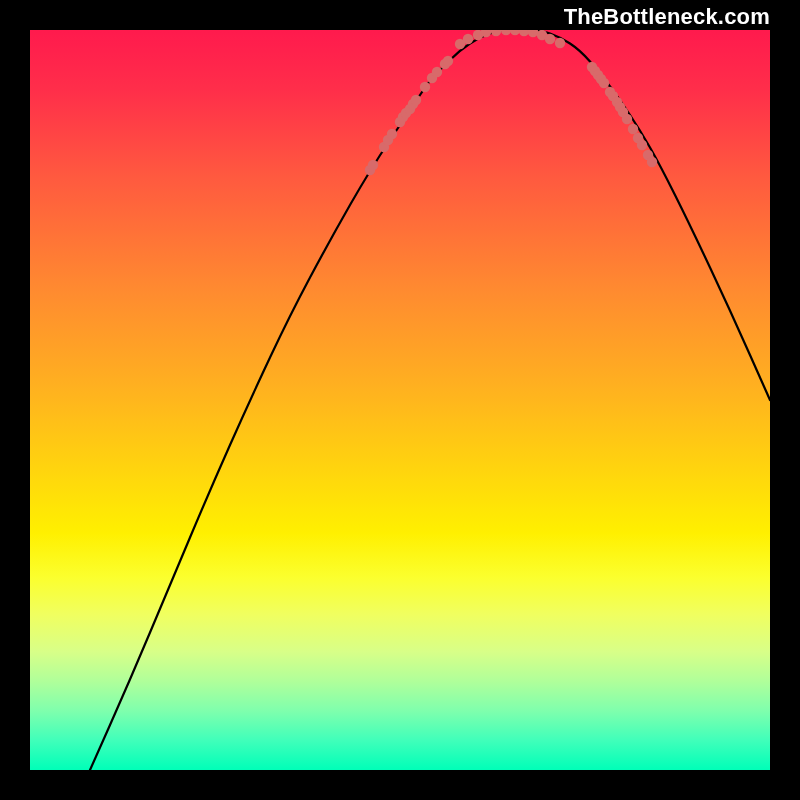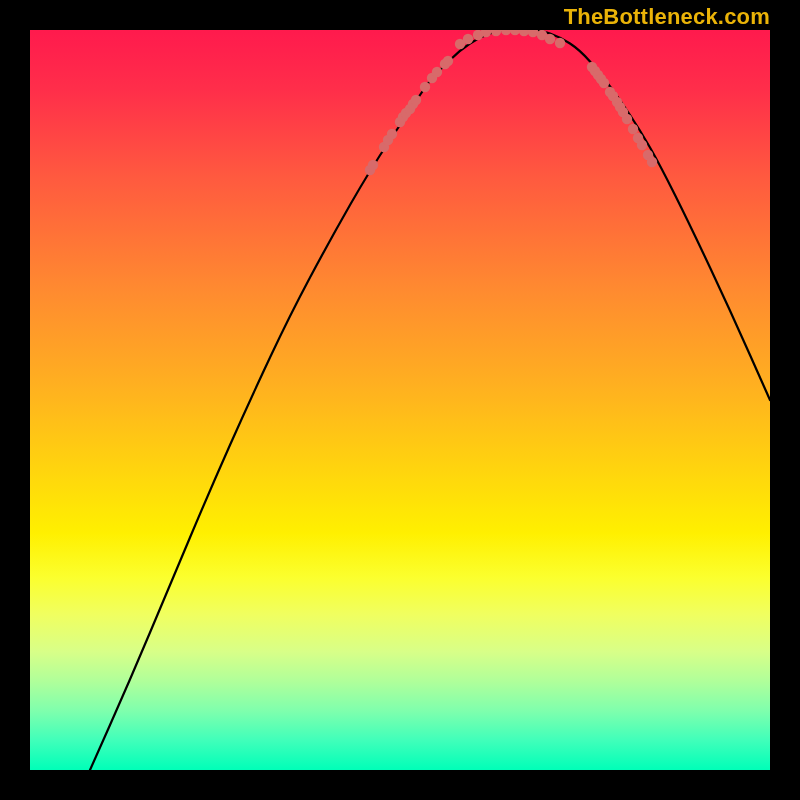--- a/index.html
+++ b/index.html
@@ -47,21 +47,21 @@
     width: 740px;
     height: 740px;
   }
   .attribution {
     position: absolute;
     right: 30px;
     top: 4px;
     font-family: Arial, Helvetica, sans-serif;
     font-weight: bold;
     font-size: 22px;
-    color: #eab308;
+    color: #ffffff;
     letter-spacing: 0.2px;
   }
 </style>
 </head>
 <body>
 
 <div class="chart-container">
   <div class="gradient-bg"></div>
   <svg class="curve-svg" viewBox="0 0 740 740">
     <g id="curve-group">

